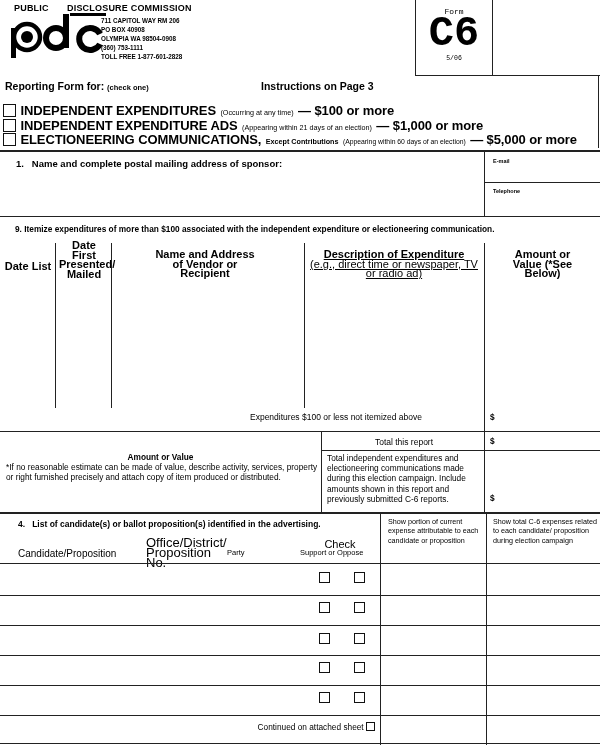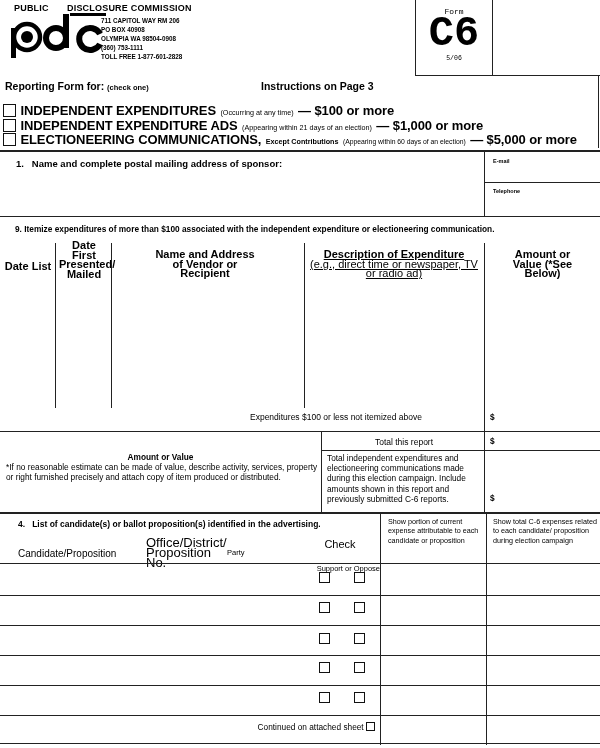--- a/index.html
+++ b/index.html
@@ -124,21 +124,21 @@
 <div class="abs txt8" style="left:486px;top:493px;width:114px;height:16px;">
   <span style="margin-left:4px;font-weight:bold;">$</span>
 </div>
 <div class="hl" style="left:0px;top:512px;width:600px;border-top-width:2px;"></div>
 
 <div class="abs b" style="left:18px;top:519px;font-size:8.5px;white-space:pre;">4.   List of candidate(s) or ballot proposition(s) identified in the advertising.</div>
 <div class="abs" style="left:18px;top:548px;font-size:10px;">Candidate/Proposition</div>
 <div class="abs" style="left:146px;top:538px;width:62px;font-size:13px;line-height:10px;">Office/District/ Proposition No.</div>
 <div class="abs" style="left:227px;top:548px;font-size:7.5px;">Party</div>
 <div class="abs" style="left:300px;top:538px;width:80px;text-align:center;font-size:11px;">Check</div>
-<div class="abs" style="left:300px;top:548px;width:80px;text-align:right;font-size:7.5px;margin-top:16px;">Support or Oppose</div>
+<div class="abs" style="left:300px;top:548px;width:80px;text-align:left;font-size:7.5px;">Support or Oppose</div>
 <div class="abs" style="left:388px;top:517px;width:94px;font-size:7.2px;line-height:9.3px;">Show portion of current expense attributable to each candidate or proposition</div>
 <div class="abs" style="left:493px;top:517px;width:104px;font-size:7.2px;line-height:9.3px;">Show total C-6 expenses related to each candidate/ proposition during election campaign</div>
 
 <div class="vl" style="left:380px;top:513px;height:232px;"></div>
 <div class="vl" style="left:486px;top:513px;height:232px;"></div>
 <div class="hl" style="left:0px;top:563px;width:600px;border-top-width:1px;"></div>
 
 <div class="abs" style="left:0px;top:564px;width:380px;height:30px;">
   <span class="cb abs" style="left:319px;top:8px;width:11px;height:11px;"></span>
   <span class="cb abs" style="left:354px;top:8px;width:11px;height:11px;"></span>

